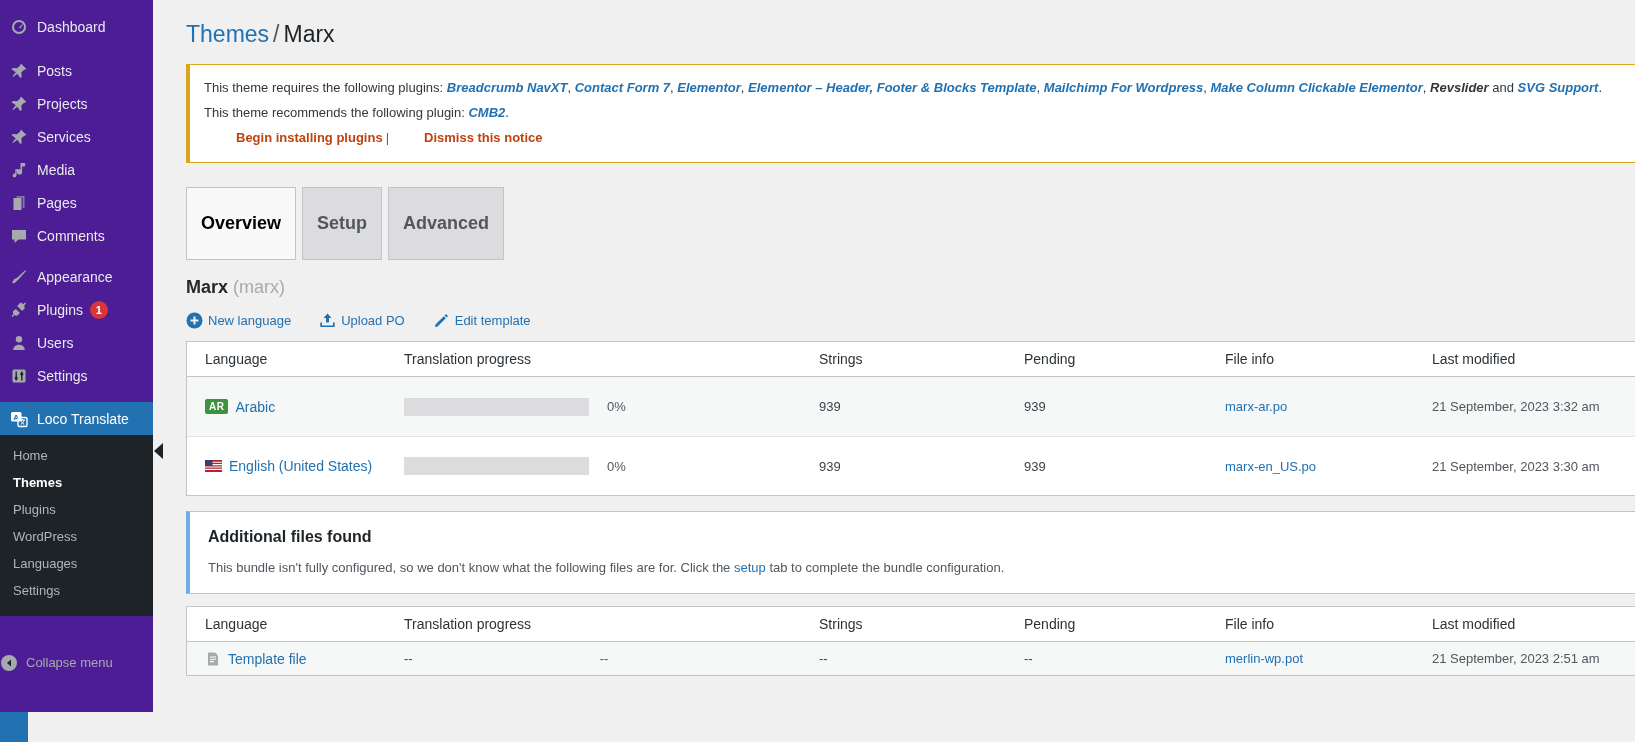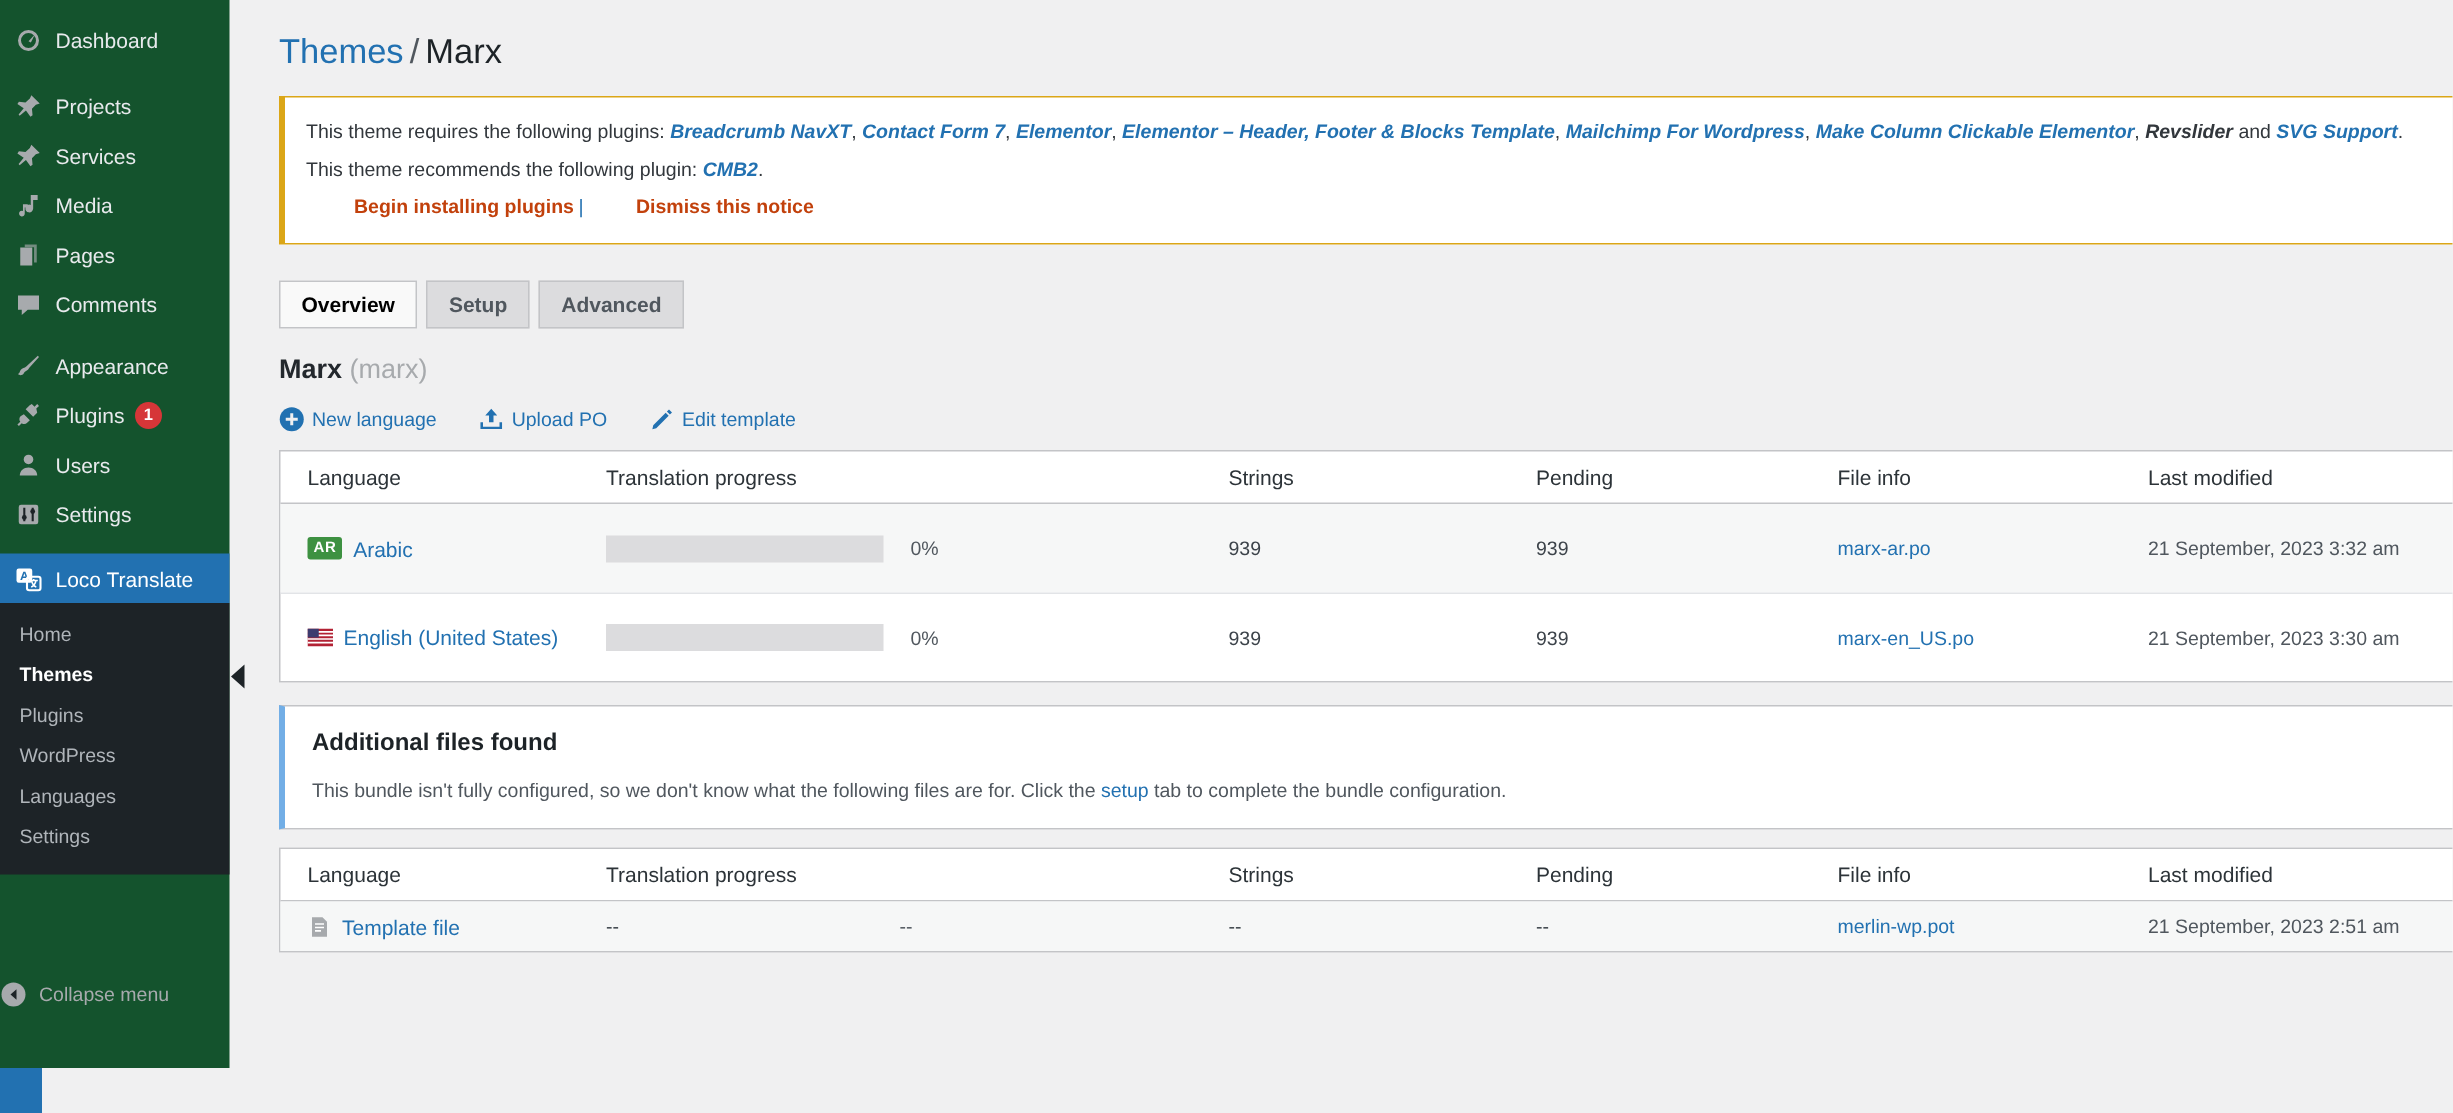--- a/index.html
+++ b/index.html
@@ -9,21 +9,21 @@
     background:#f0f0f1;
     color:#3c434a;
     font-size:13px;
     position:relative;
   }
   a { text-decoration:none; cursor:pointer; }
 
   
   #adminmenu {
     position:absolute; left:0; top:0; width:153px; height:712px;
-    background:#14532d; color:#f0f0f1; z-index:5;
+    background:#4c1d95; color:#f0f0f1; z-index:5;
   }
   .menu-item {
     display:flex; align-items:center; height:33px; padding-left:9px;
     font-size:14px; color:#e8eaed; cursor:pointer; position:relative;
   }
   .menu-item .mi { width:20px; height:20px; margin-right:8px; color:#a7aaad; flex:0 0 20px; }
   .menu-item svg { width:20px; height:20px; fill:currentColor; display:block; }
   .menu-sep-lg { height:11px; }
   .menu-sep-sm { height:8px; }
   .menu-top-pad { height:10px; }
@@ -70,21 +70,21 @@
     padding:10px 14px 12px 14px; line-height:25px; color:#32373c;
   }
   .notice .plug { font-style:italic; font-weight:600; color:#2271b1; }
   .notice .plug-nolink { font-style:italic; font-weight:600; color:#32373c; }
   .notice .act { color:#c2410c; font-weight:700;padding-left:32px; }
   .notice .bar-sep { color:#2271b1; padding:0 3px; }
 
   .nav-tabs { margin-top:24px; display:flex; }
   .nav-tab {
     border:1px solid #c3c4c7; background:#dcdcde; color:#50575e;
-    font-size:14px; font-weight:600; padding:7px 14px; margin-right:6px; cursor:pointer;
+    font-size:18px; font-weight:600; padding:25px 14px; margin-right:6px; cursor:pointer;
   }
   .nav-tab.active { background:#f9f9f9; color:#000; }
 
   .bundle-name { margin-top:17px; font-size:18px; color:#23282d; font-weight:bold; }
   .bundle-name .slug { color:#a7aaad; font-weight:normal; }
 
   .actions { margin-top:14px; display:flex; align-items:flex-start; }
   .action-link { display:flex; align-items:center; color:#2271b1; margin-right:28px; cursor:pointer; }
   .action-link .ai { width:17px; height:17px; margin-right:5px; }
   .action-link svg { width:17px; height:17px; fill:#2271b1; display:block; }
@@ -137,20 +137,28 @@
         <svg viewBox="0 0 20 20">
           <path d="M10 3a7 7 0 1 0 7 7 7 7 0 0 0-7-7zm0 2a5 5 0 1 1-5 5 5 5 0 0 1 5-5z"></path>
           <path d="M10 10.5 14.2 6l-2.6 5.4z"></path>
         </svg>
       </span>
     <span>Dashboard</span>
   </div>
 
   <div class="menu-sep-lg"></div>
 
+  <div class="menu-item">
+    <span class="mi">
+        <svg viewBox="0 0 20 20">
+          <path d="M11.9 2.5 17.5 8l-2.6.9-2.6 2.6.4 4.4-1.4 1-3-4.2-4.2 3.4-.7-.7 3.4-4.2L2.6 8.3l1-1.4 4.4.4L10.9 4.7z"></path>
+        </svg>
+      </span>
+    <span>Posts</span>
+  </div>
   <div class="menu-item">
     <span class="mi">
         <svg viewBox="0 0 20 20">
           <path d="M11.9 2.5 17.5 8l-2.6.9-2.6 2.6.4 4.4-1.4 1-3-4.2-4.2 3.4-.7-.7 3.4-4.2L2.6 8.3l1-1.4 4.4.4L10.9 4.7z"></path>
         </svg>
       </span>
     <span>Projects</span>
   </div>
   <div class="menu-item">
     <span class="mi">

